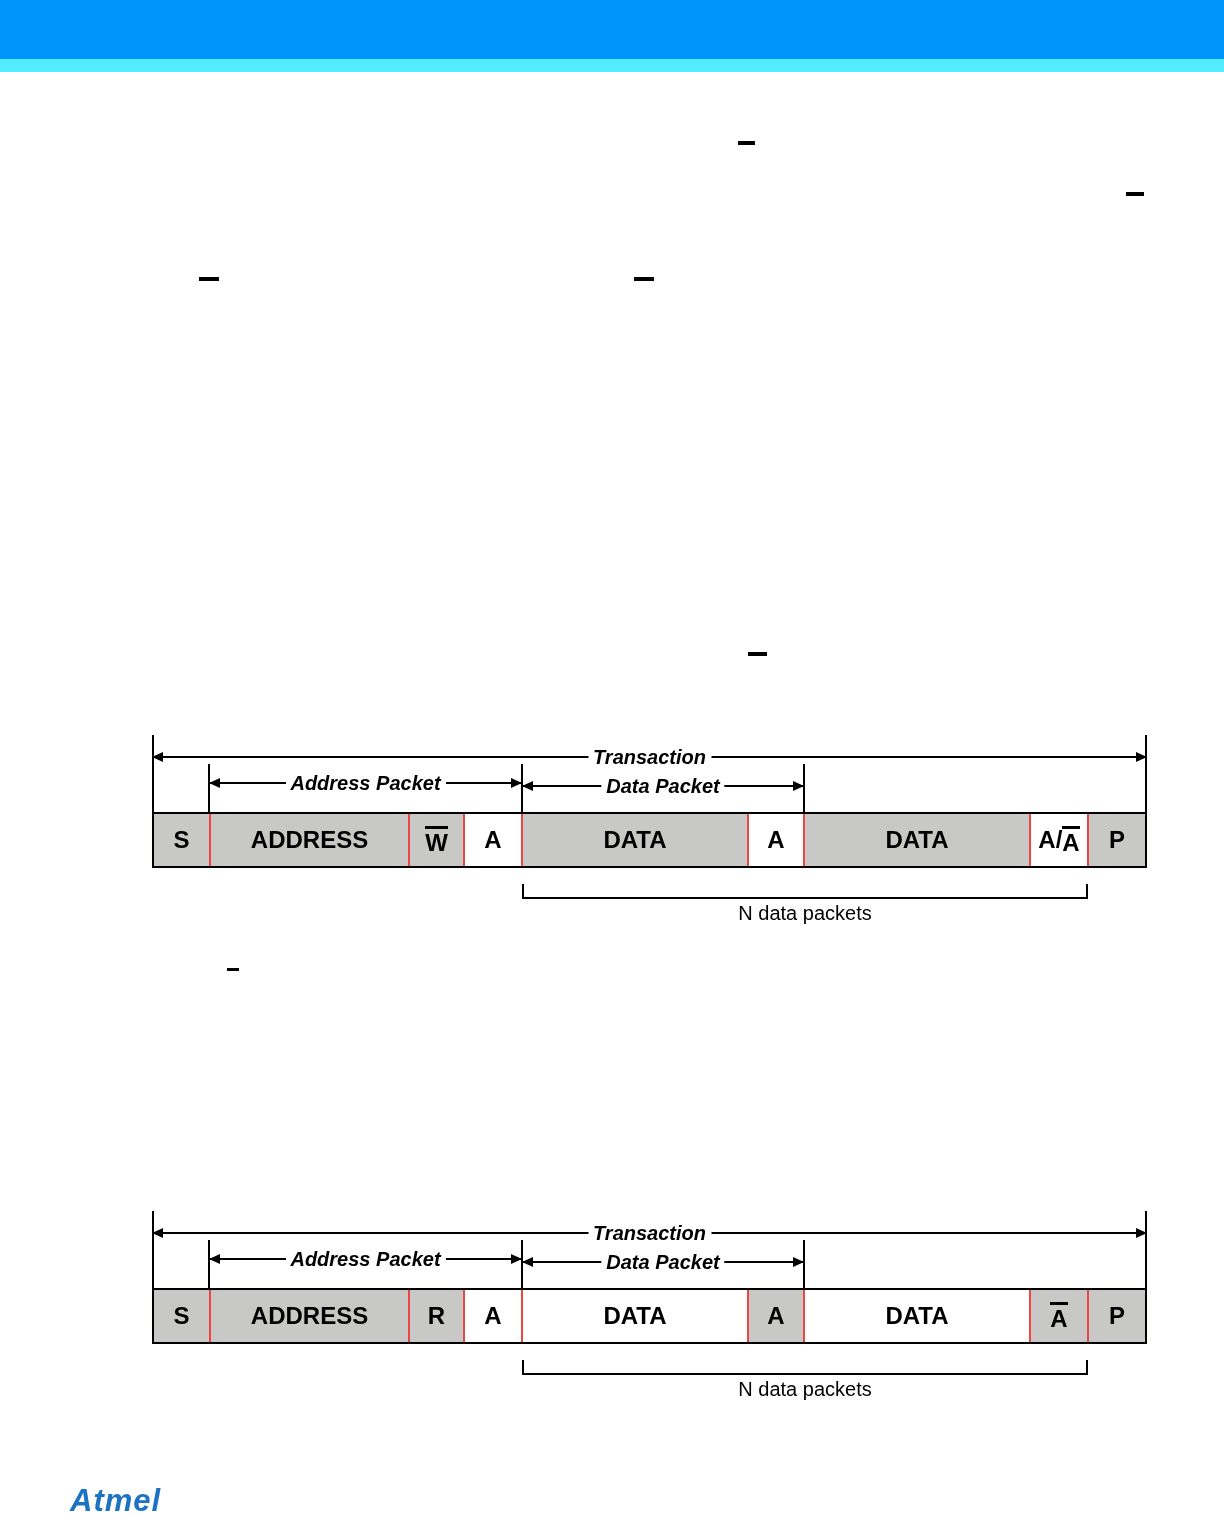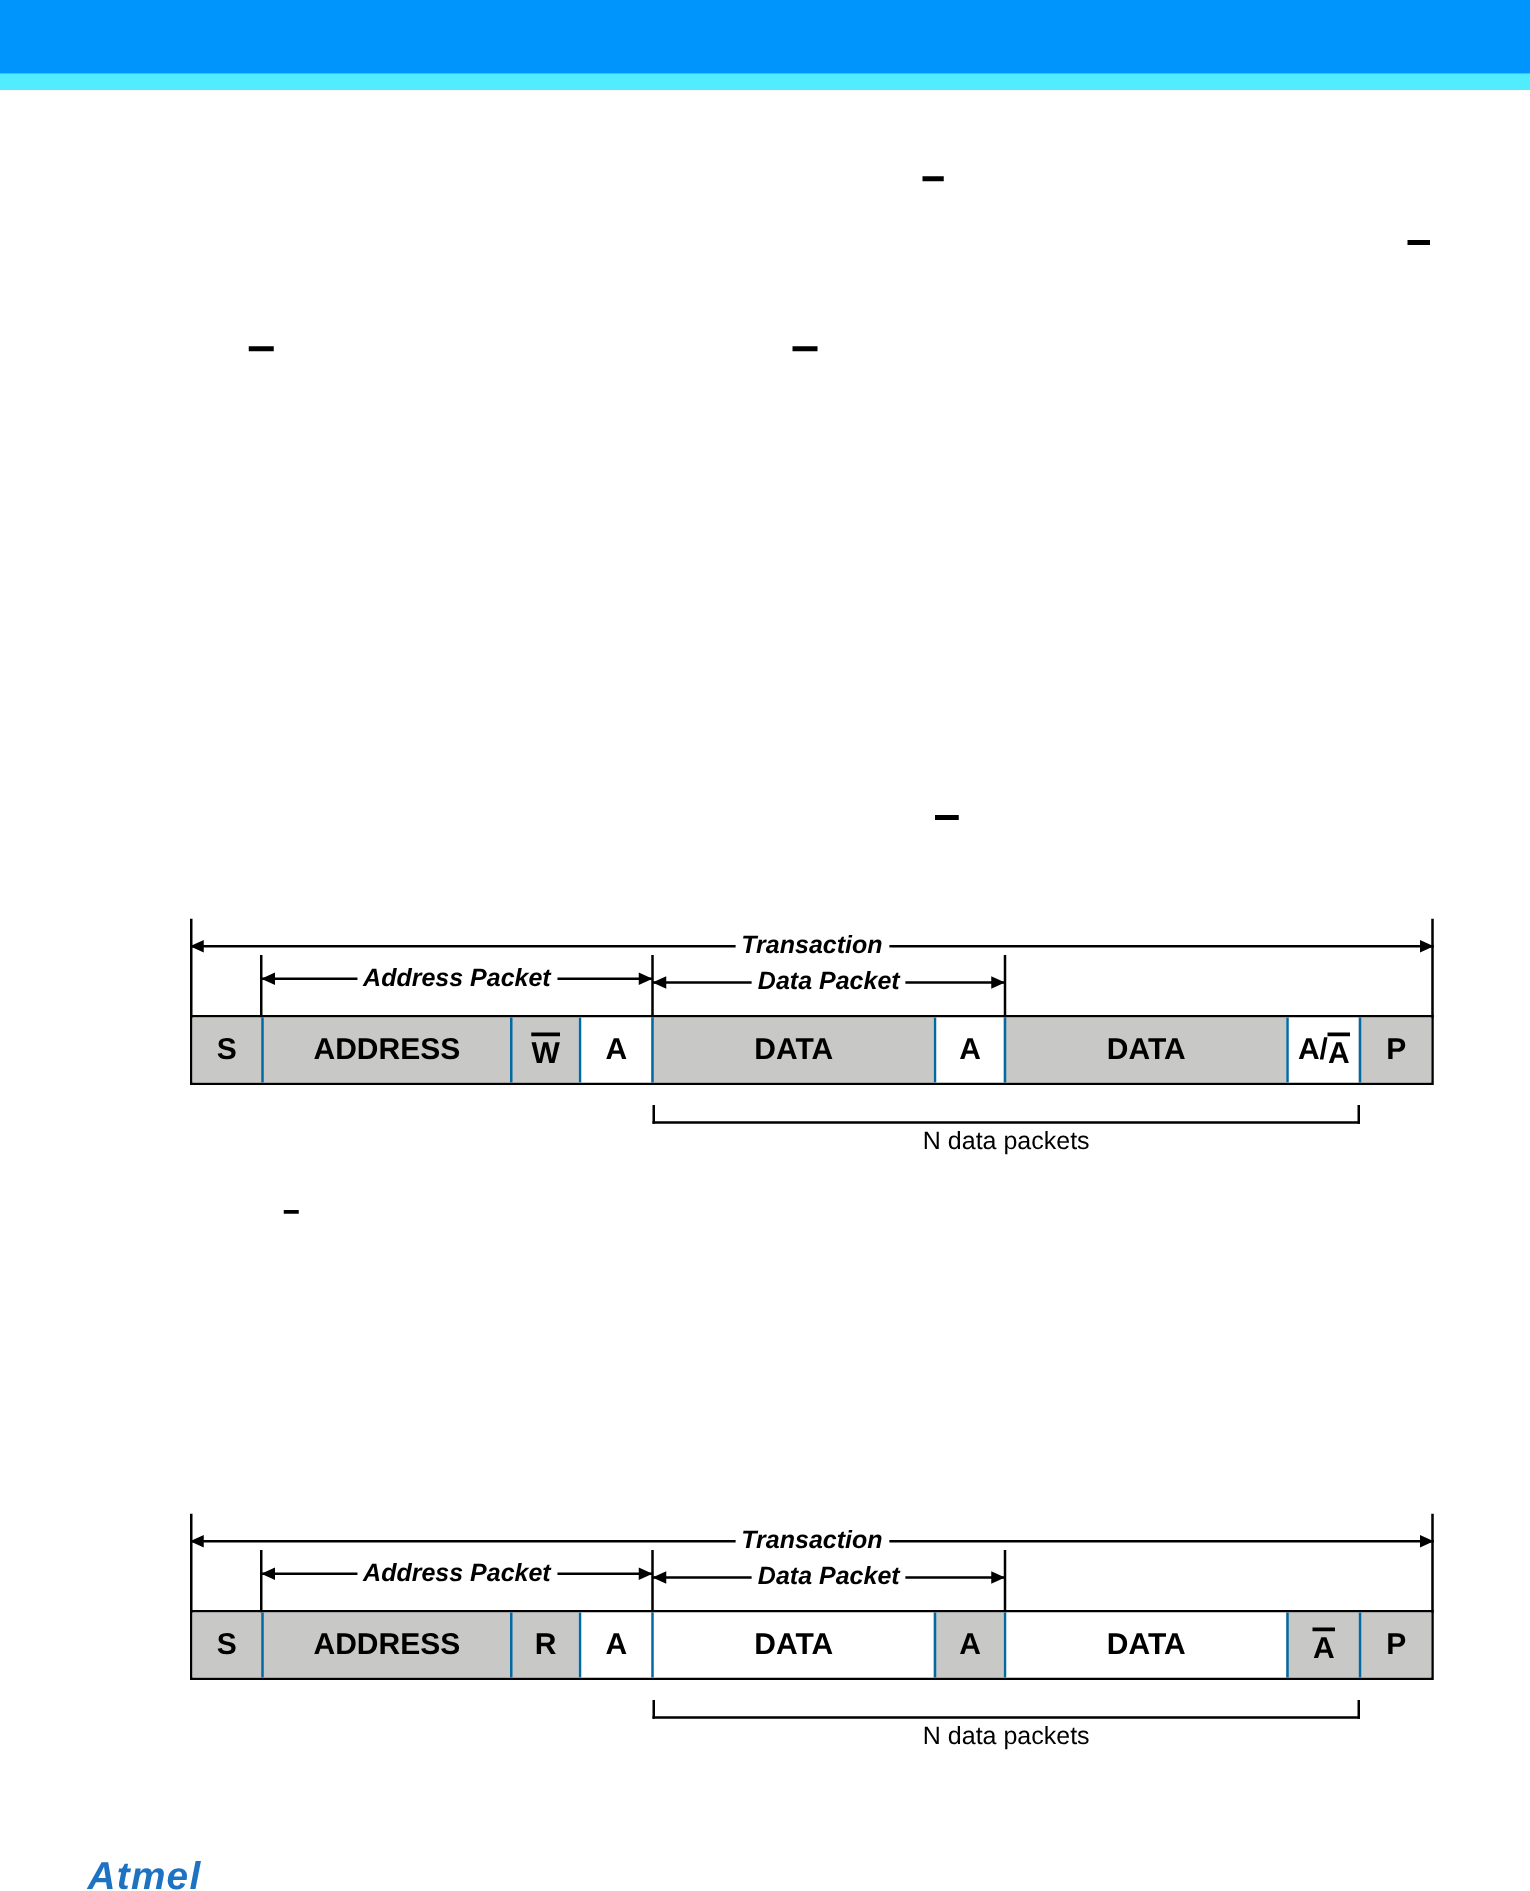--- a/index.html
+++ b/index.html
@@ -42,21 +42,21 @@
   .addr-line .a1,.data-line .a1{left:0;top:-4px;}
   .addr-line .a2,.data-line .a2{right:0;top:-4px;}
 
   .linelabel{position:absolute;top:50%;transform:translate(-50%,-50%);background:#fff;
     padding:0 5px;font-size:20px;font-weight:bold;font-style:italic;color:#000;white-space:nowrap;}
   .trans-line .linelabel{left:50%;}
 
   
   .boxrow{position:absolute;left:0;top:82px;width:995px;height:56px;display:flex;
     border:2px solid #000;box-sizing:border-box;}
-  .cell{box-sizing:border-box;border-left:2px solid #0369a1;display:flex;align-items:center;
+  .cell{box-sizing:border-box;border-left:2px solid #ef4444;display:flex;align-items:center;
     justify-content:center;font-size:24px;font-weight:bold;color:#000;flex:none;}
   .cell:first-child{border-left:none;}
   .cell[data-fill="gray"]{background:#c8c8c6;}
   .cell[data-fill="white"]{background:#ffffff;}
   .c1{width:55px;} .c2{width:199px;} .c3{width:55px;} .c4{width:58px;} .c5{width:226px;}
   .c6{width:56px;} .c7{width:226px;} .c8{width:58px;} .c9{width:58px;}
   .over{display:inline-block;border-top:3px solid #000;padding-top:2px;line-height:1;}
   .over:empty{display:none;}
 
   

